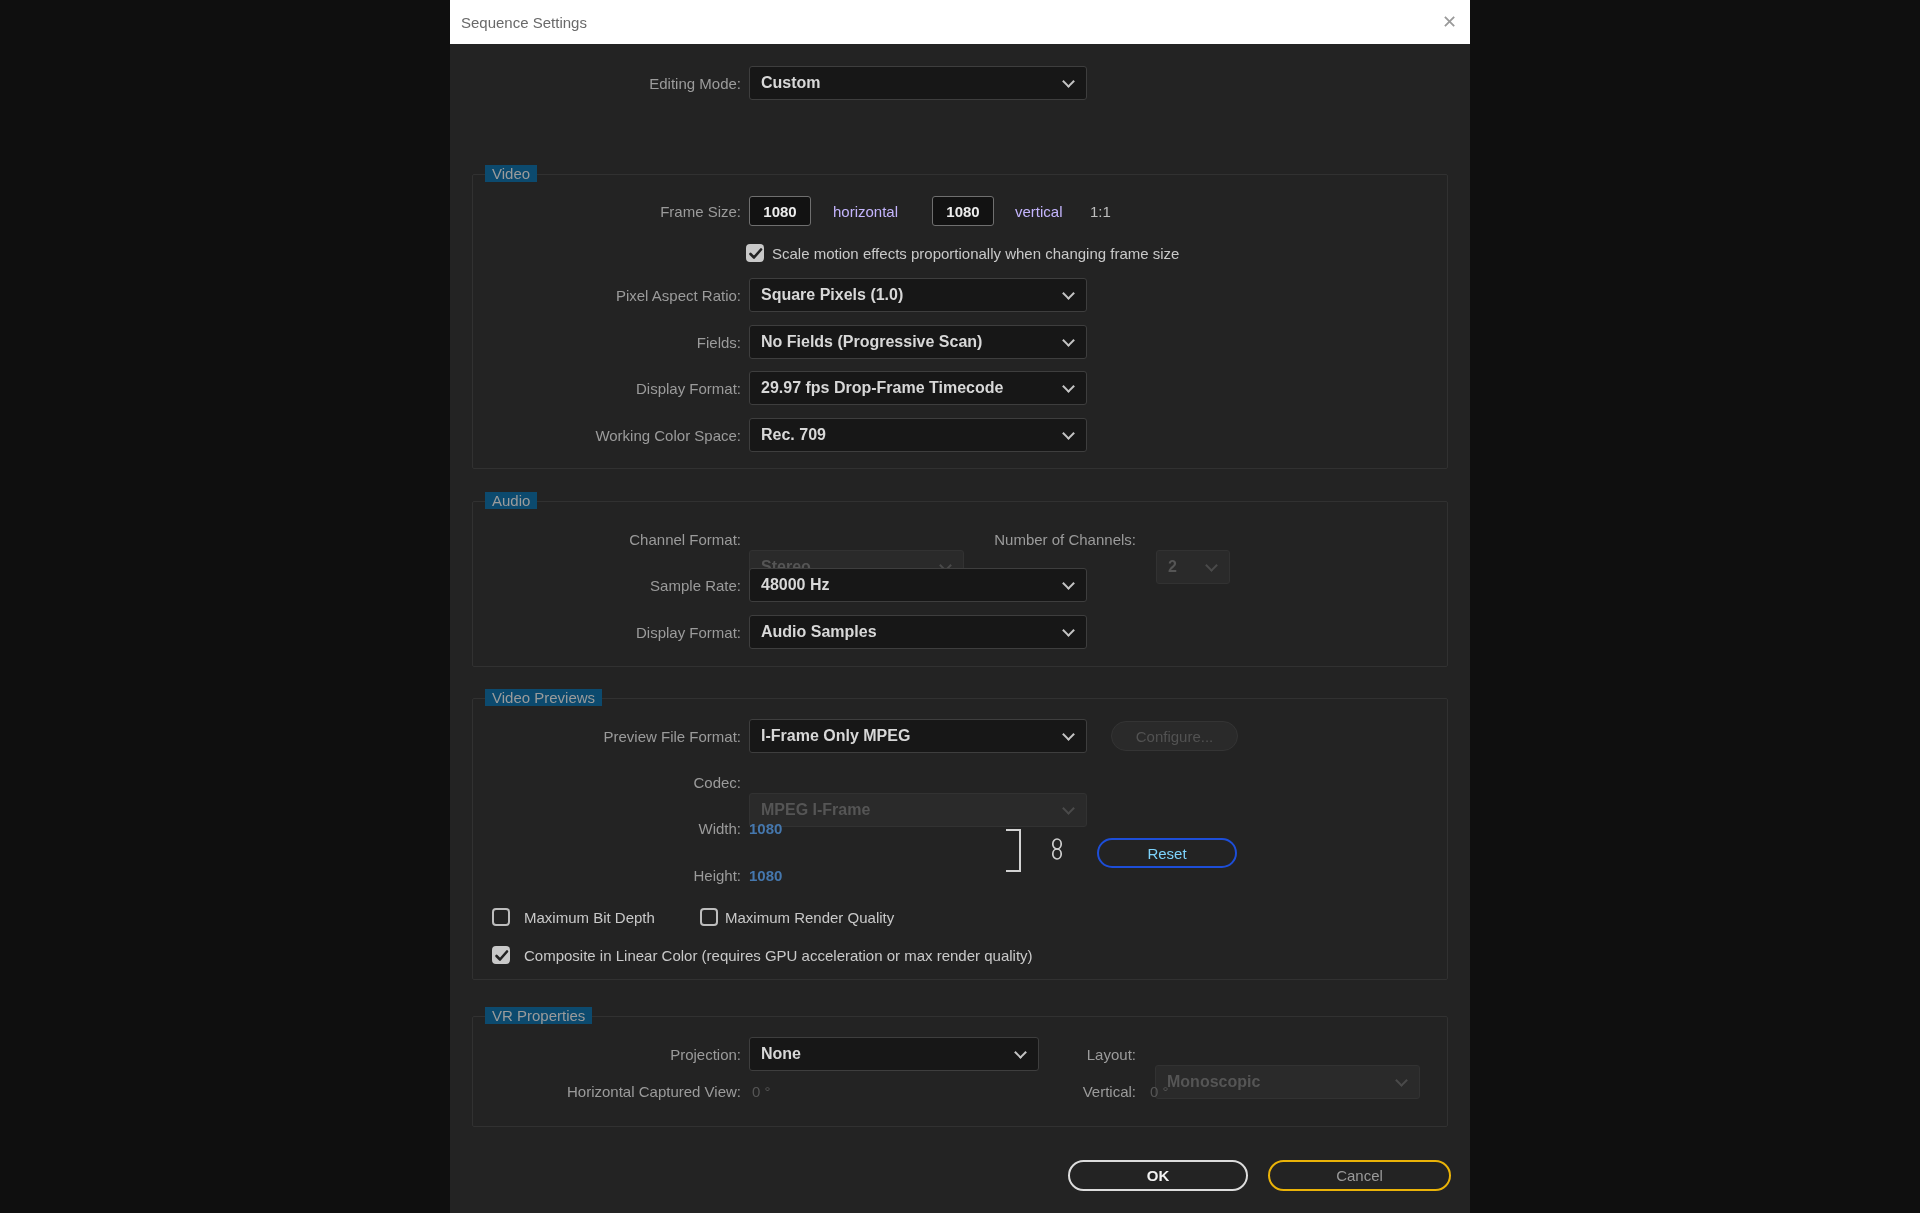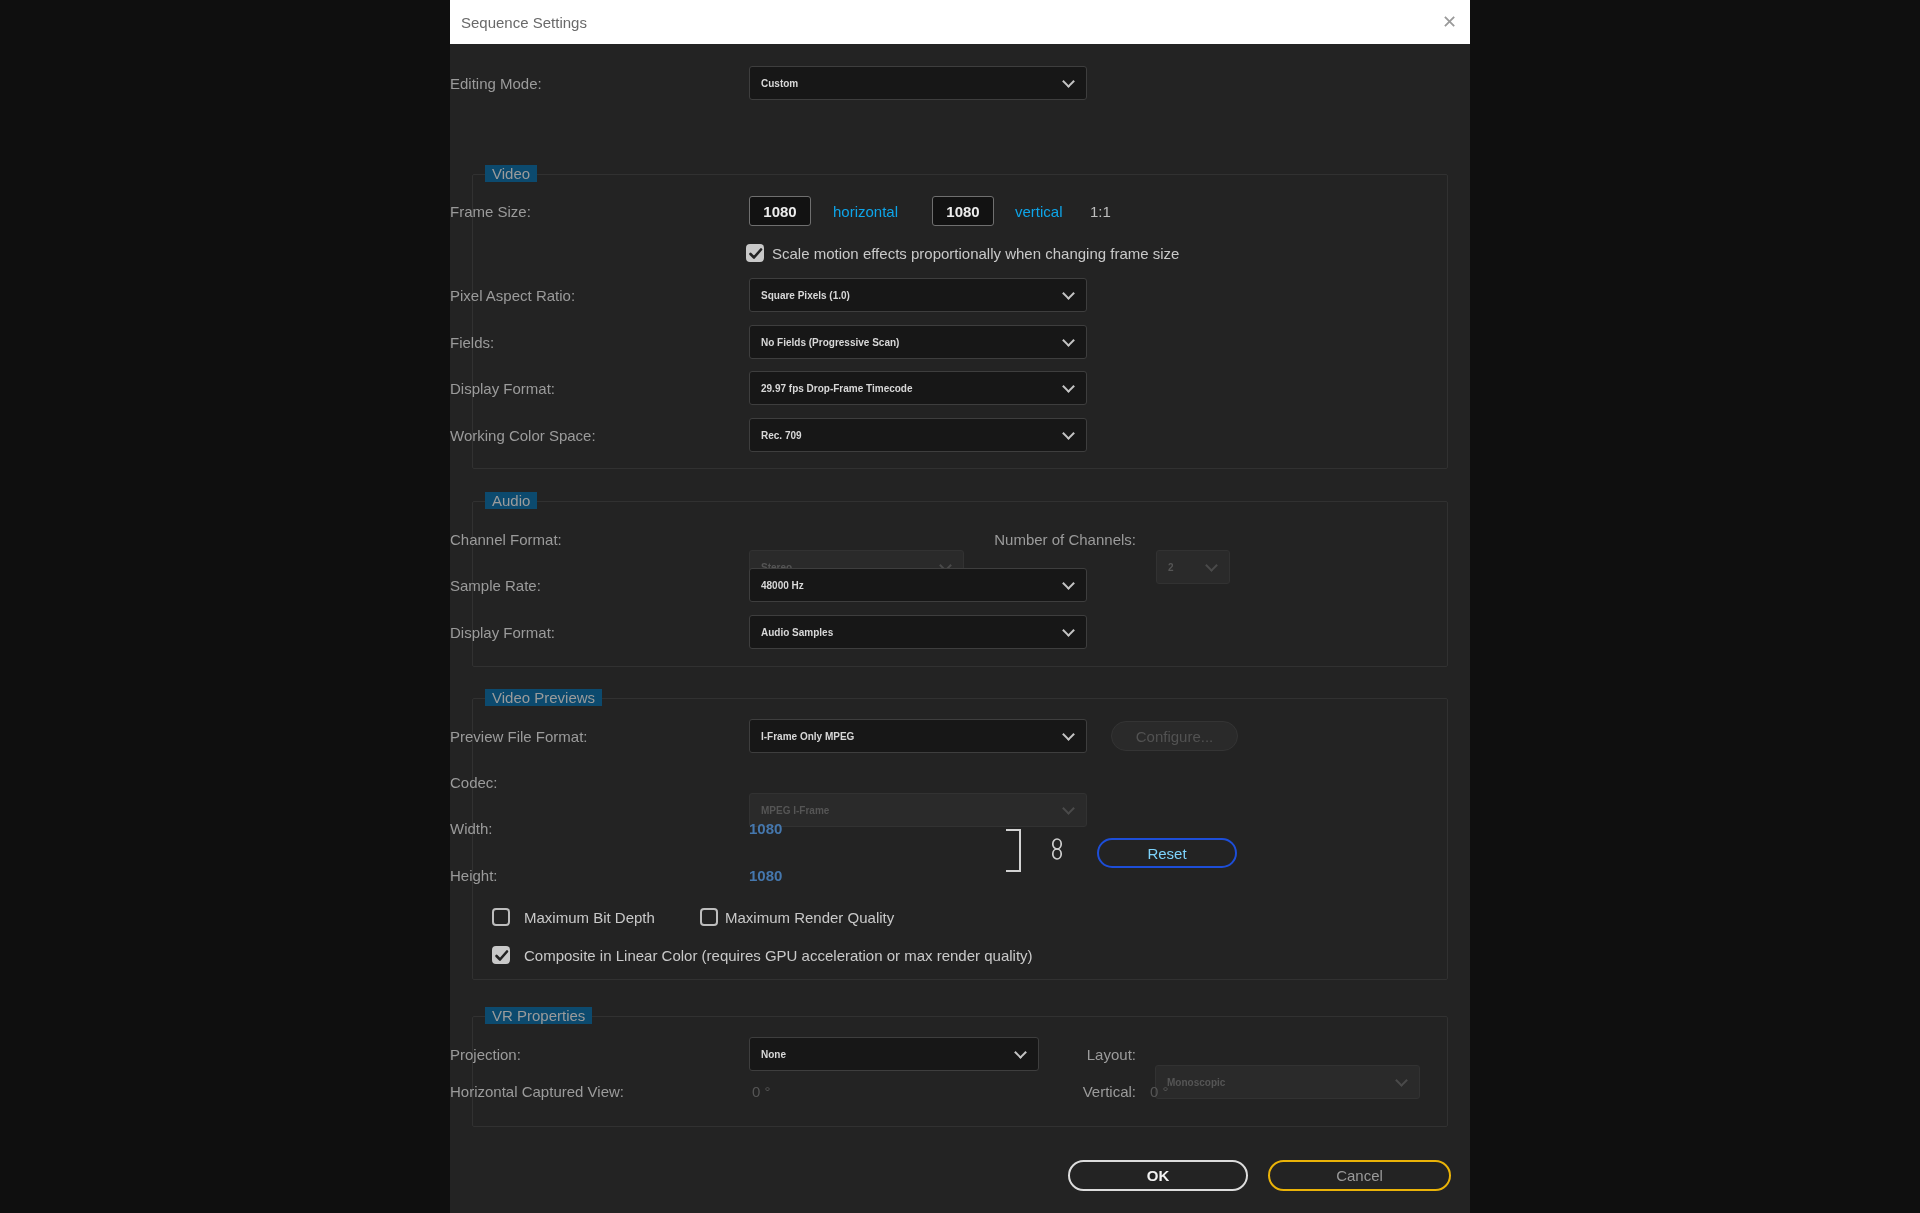--- a/index.html
+++ b/index.html
@@ -12,27 +12,27 @@
   .dialog{position:absolute;left:450px;top:0;width:1020px;height:1213px;background:#232323;}
 
   
   .titlebar{position:absolute;left:0;top:0;width:100%;height:44px;background:#ffffff;}
   .title{position:absolute;left:11px;top:50%;transform:translateY(-50%);font-size:15px;color:#696969;}
   .close{position:absolute;right:13px;top:50%;transform:translateY(-50%);font-size:18px;color:#9a9a9a;line-height:1;cursor:default;}
 
   
   .row{position:absolute;left:0;width:100%;height:34px;}
   .row.thin{height:22px;text-decoration:underline;}
-  .lbl{position:absolute;left:0;top:50%;transform:translateY(-50%);width:291px;color:#9b9b9b;font-size:15px;white-space:nowrap;}
+  .lbl{position:absolute;left:0;top:50%;transform:translateY(-50%);width:291px;text-align:right;color:#9b9b9b;font-size:15px;white-space:nowrap;}
   .lbl2{position:absolute;top:50%;transform:translateY(-50%);text-align:right;color:#9b9b9b;font-size:15px;white-space:nowrap;}
-  .inline-lbl{position:absolute;top:50%;transform:translateY(-50%);color:#0ea5e9;font-size:15px;white-space:nowrap;}
+  .inline-lbl{position:absolute;top:50%;transform:translateY(-50%);color:#c4b5fd;font-size:15px;white-space:nowrap;}
 
   
   .dd{position:absolute;top:0;height:34px;background:#171717;border:1px solid #3e3e3e;border-radius:3px;box-sizing:border-box;}
-  .dd .val{position:absolute;left:11px;top:50%;transform:translateY(-50%);color:#d8d8d8;font-size:10px;font-weight:600;white-space:nowrap;}
+  .dd .val{position:absolute;left:11px;top:50%;transform:translateY(-50%);color:#d8d8d8;font-size:16px;font-weight:600;white-space:nowrap;}
   .chev{position:absolute;right:13px;top:50%;width:7px;height:7px;margin-top:-6px;
         border-right:2px solid #c4c4c4;border-bottom:2px solid #c4c4c4;transform:rotate(45deg);}
   .dd.disabled{background:#2a2a2a;border-color:#323232;margin-top:28px;}
   .dd.disabled .val{color:#555555;}
   .dd.disabled .chev{border-color:#4a4a4a;}
 
   
   .numinput{position:absolute;top:2px;height:30px;width:62px;background:#121212;border:1px solid #6f6f6f;border-radius:3px;
             box-sizing:border-box;color:#ececec;font-size:15px;font-weight:600;display:flex;align-items:center;justify-content:center;}
 

